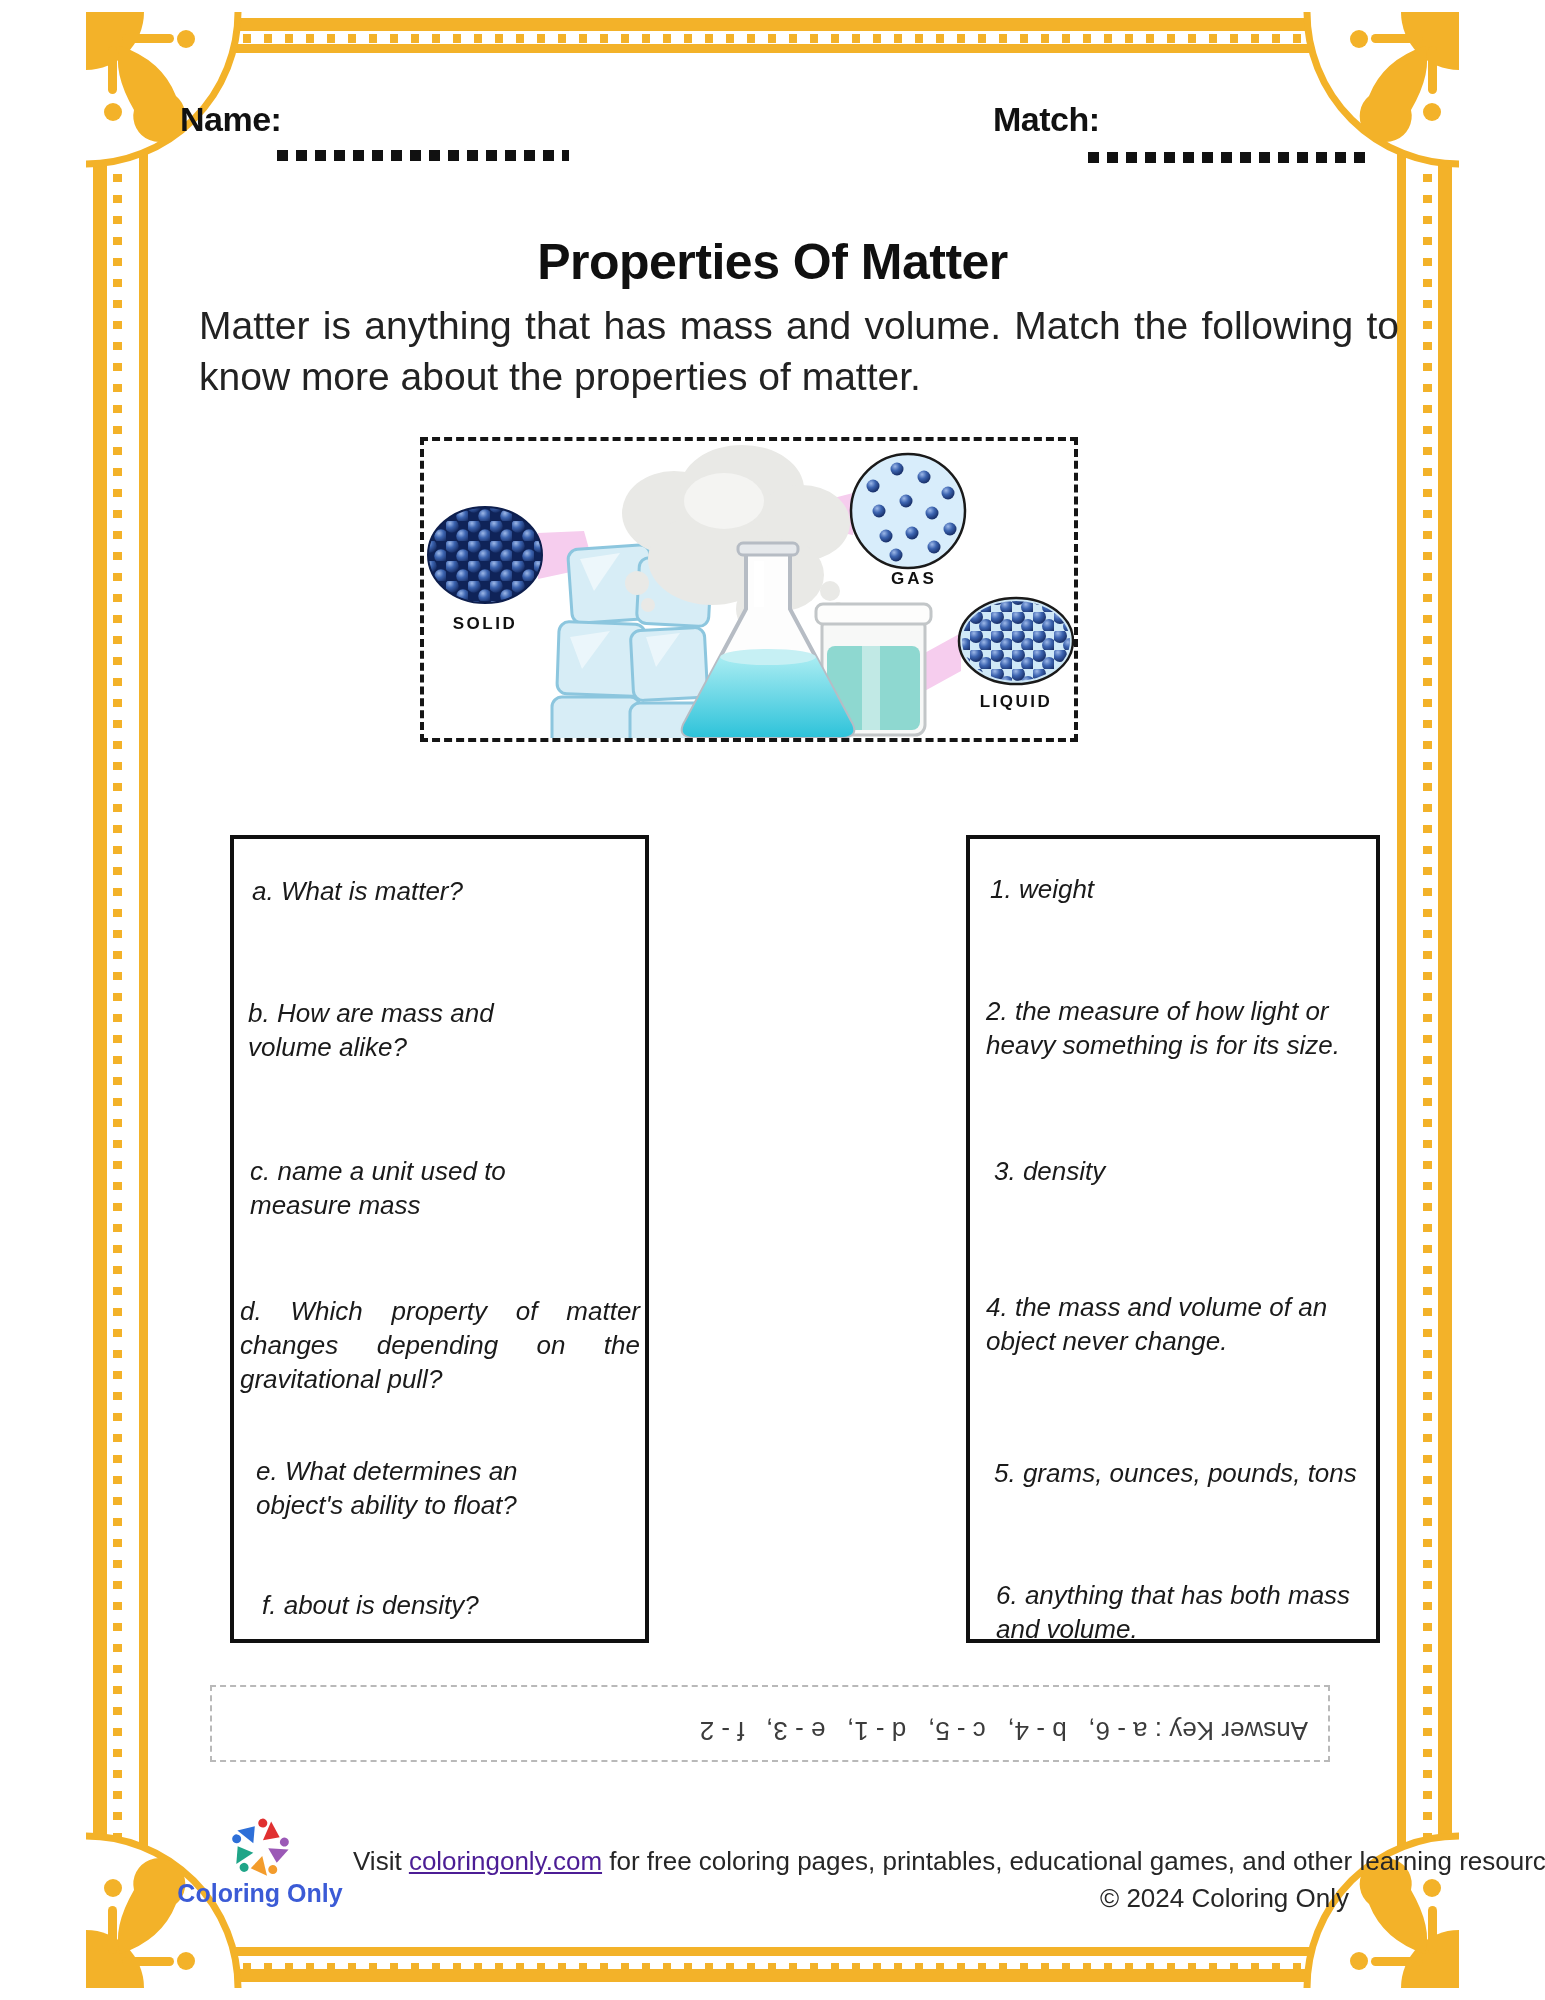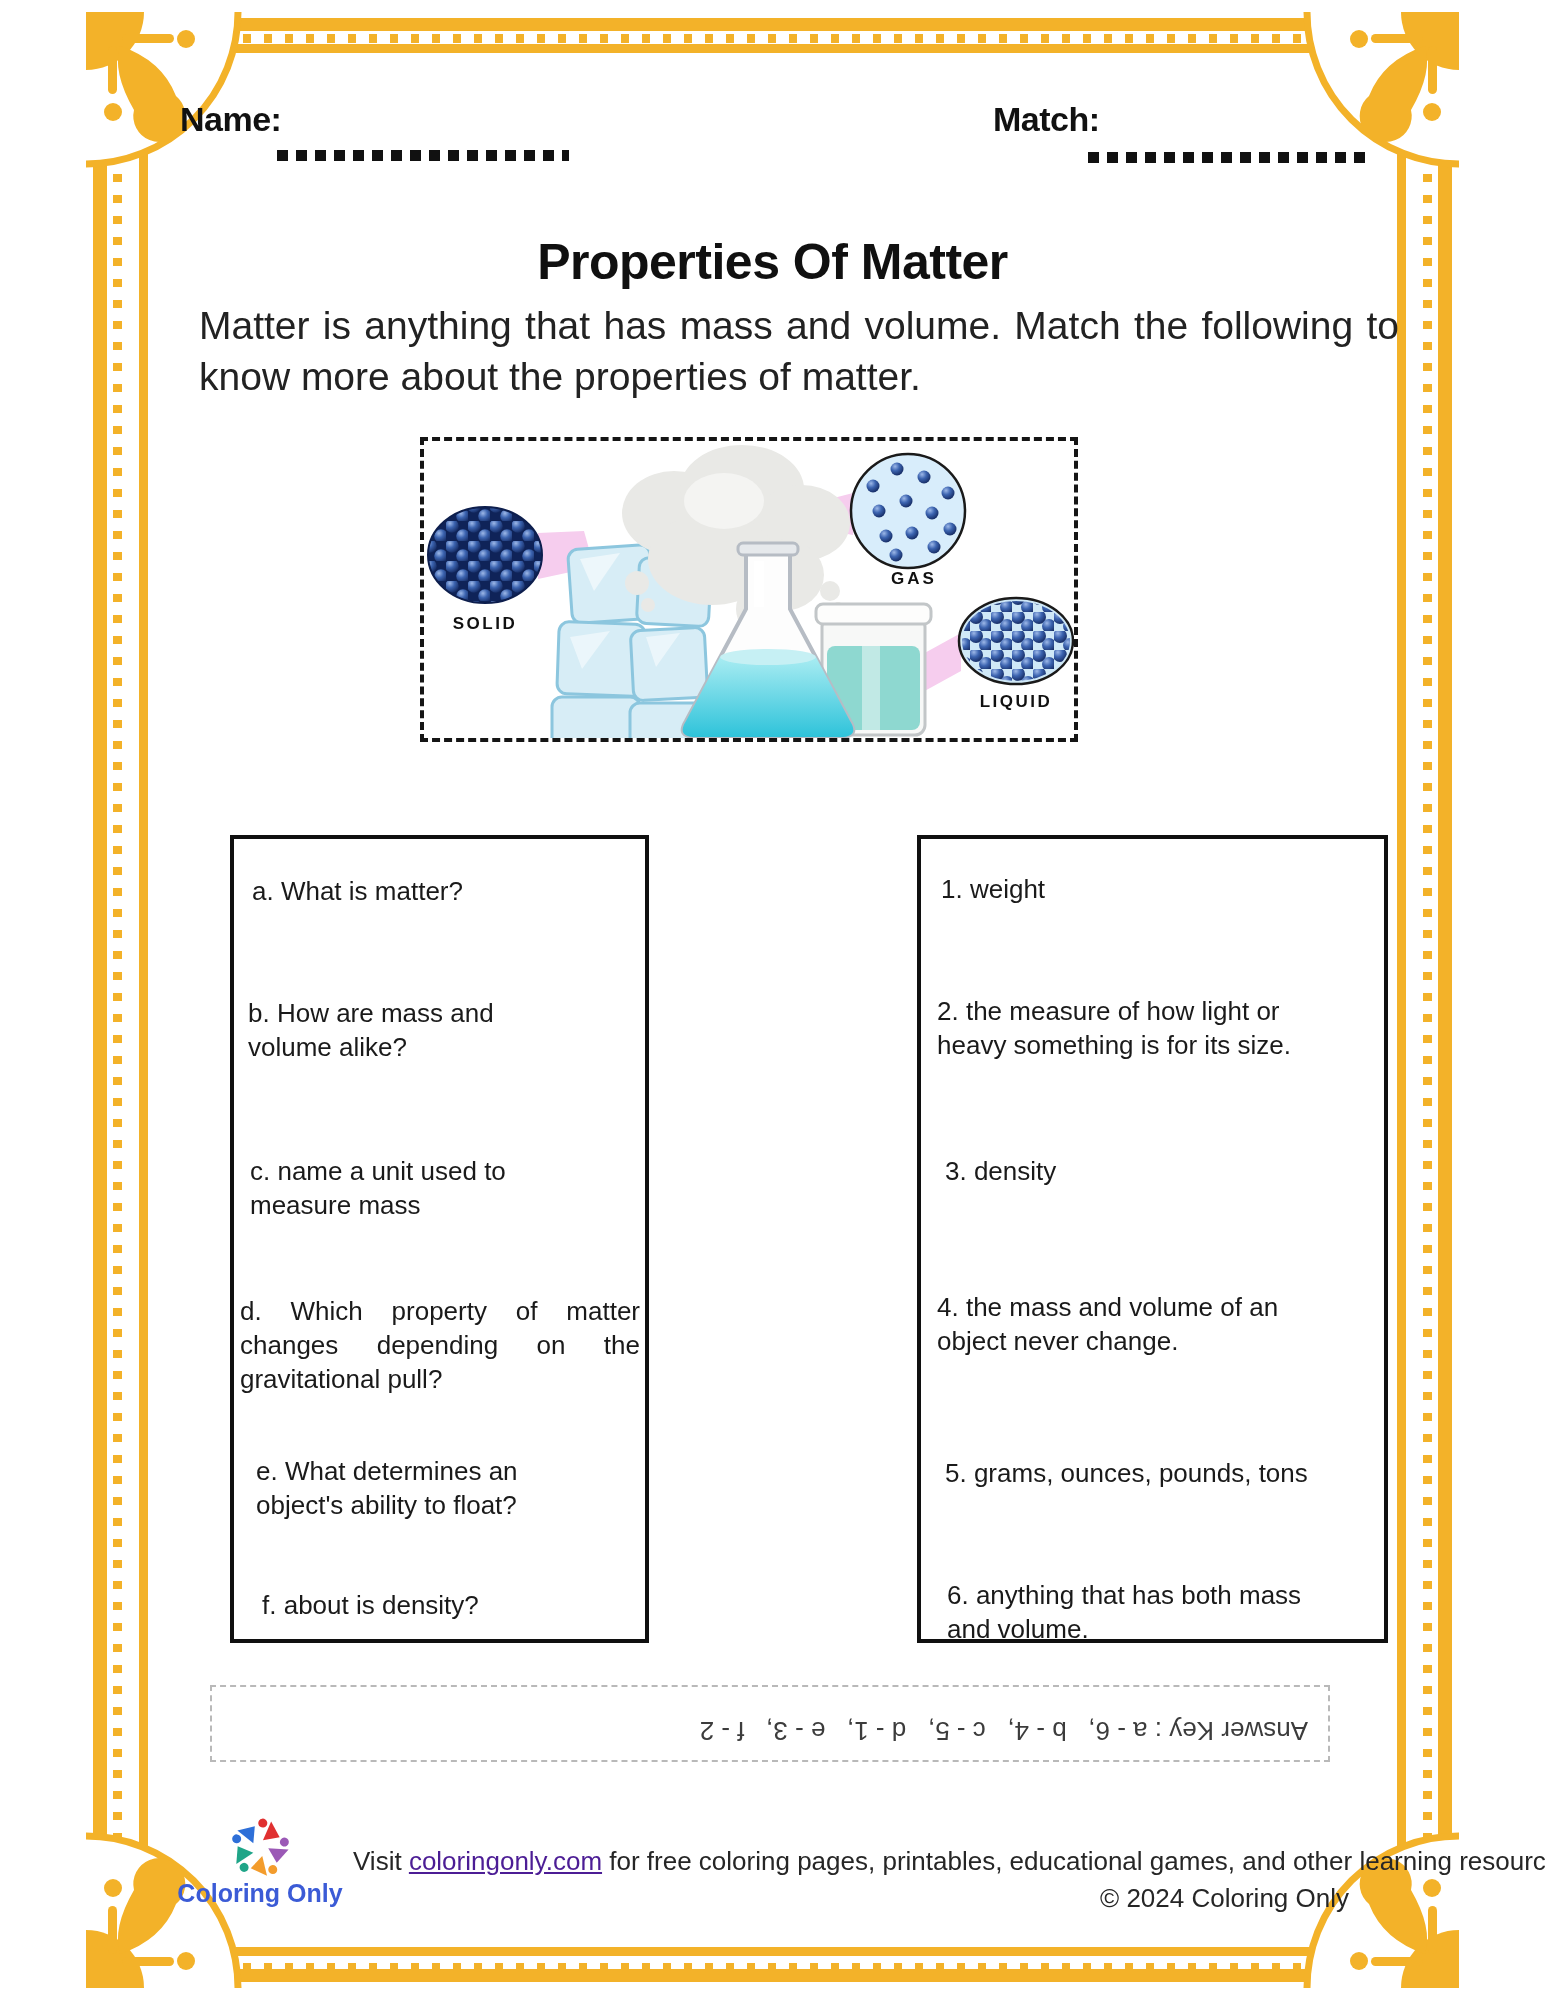--- a/index.html
+++ b/index.html
@@ -45,22 +45,22 @@
 
   
   .figure-box{position:absolute;left:420px;top:437px;width:658px;height:305px;
     border:4px dashed #151515;box-sizing:border-box;background:#fff;}
   .figure-box svg{position:absolute;left:0;top:0;}
 
   
   .match-box{position:absolute;top:835px;height:808px;border:4px solid #101010;
     box-sizing:border-box;background:#fff;}
   .match-left{left:230px;width:419px;}
-  .match-right{left:917px;width:471px;}
-  .m-item{position:absolute;font-size:26px;line-height:1.3;color:#1a1a1a;}
+  .match-right{left:966px;width:414px;}
+  .m-item{position:absolute;font-size:26px;line-height:1.3;color:#1a1a1a;font-style:italic;}
 
   
   .akey{position:absolute;left:210px;top:1685px;width:1120px;height:77px;
     border:2px dashed #b9b9b9;box-sizing:border-box;}
   .akey-inner{width:100%;height:100%;transform:rotate(180deg);box-sizing:border-box;
     padding:14px 0 0 20px;font-size:26px;color:#3c3c3c;white-space:pre;}
 
   
   .logo{position:absolute;left:197px;top:1818px;}
   .logo-text{position:absolute;left:160px;top:1879px;width:200px;text-align:center;

